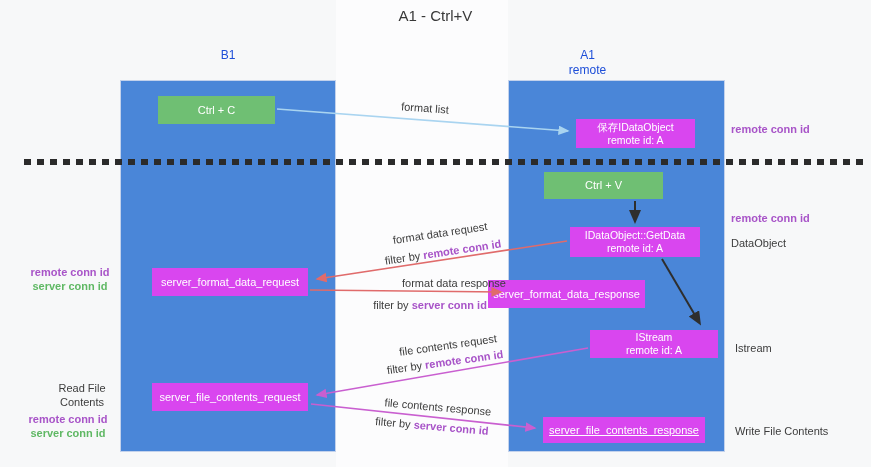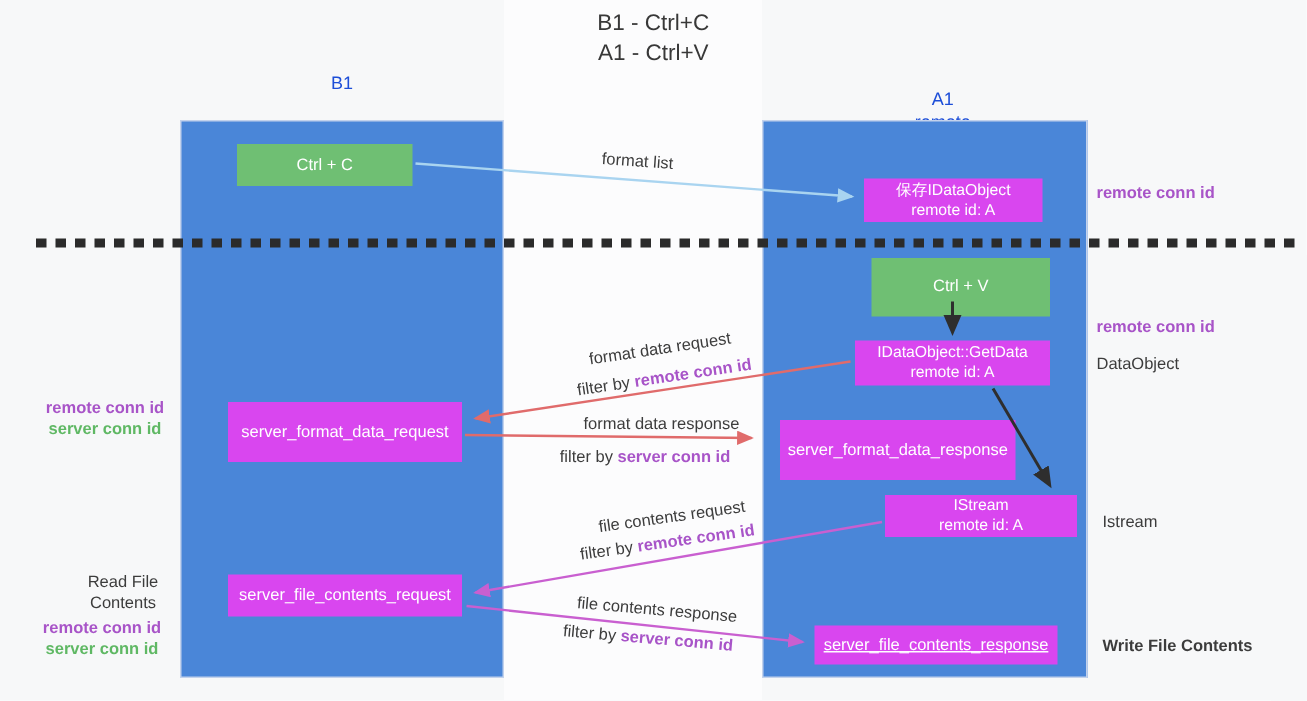--- a/index.html
+++ b/index.html
@@ -19,21 +19,21 @@
   }
   .title{
     position:absolute;left:0;top:6px;width:871px;
     text-align:center;font-size:15px;line-height:20px;color:#383838;
   }
   .col-header{
     position:absolute;top:48px;text-align:center;
     font-size:12px;line-height:15px;color:#1d4ed8;
   }
   .col-header.left{left:120px;width:216px;}
-  .col-header.right{left:520px;width:217px;margin-top:11px;}
+  .col-header.right{left:479px;width:217px;}
   .column{
     position:absolute;top:80px;height:372px;
     background:#4a86d8;border:1px solid #c3d2ec;box-sizing:border-box;
   }
   .column.left{left:120px;width:216px;}
   .column.right{left:508px;width:217px;}
   .node{
     position:absolute;display:flex;flex-direction:column;
     align-items:center;justify-content:center;
     color:#fff;font-size:11px;line-height:13px;text-align:center;
@@ -53,21 +53,20 @@
   svg.overlay{position:absolute;left:0;top:0;z-index:6;pointer-events:none;}
 </style>
 </head>
 <body>
 
 <div id="canvas">
 
   <div class="mid-band"></div>
 
   <div class="title">
-    <div>B1 - Ctrl+C</div>
     <div>A1 - Ctrl+V</div>
   </div>
 
   <div class="col-header left">
     <div>B1</div>
   </div>
   <div class="col-header right">
     <div>A1</div>
     <div>remote</div>
   </div>
@@ -77,34 +76,34 @@
 
   <div class="node green" style="left:158px;top:96px;width:117px;height:28px;">
     <div>Ctrl + C</div>
   </div>
 
   <div class="node orange" style="left:576px;top:119px;width:119px;height:29px;font-size:10.5px;">
     <div>保存IDataObject</div>
     <div>remote id: A</div>
   </div>
 
-  <div class="node green" style="left:581px;top:172px;width:119px;height:39px;">
+  <div class="node green" style="left:544px;top:172px;width:119px;height:27px;">
     <div>Ctrl + V</div>
   </div>
 
   <div class="node orange" style="left:570px;top:227px;width:130px;height:30px;font-size:10.5px;">
     <div>IDataObject::GetData</div>
     <div>remote id: A</div>
   </div>
 
-  <div class="node orange" style="left:152px;top:268px;width:156px;height:40px;">
+  <div class="node orange" style="left:152px;top:268px;width:156px;height:28px;">
     <div>server_format_data_request</div>
   </div>
 
-  <div class="node orange" style="left:520px;top:280px;width:157px;height:40px;">
+  <div class="node orange" style="left:488px;top:280px;width:157px;height:28px;">
     <div>server_format_data_response</div>
   </div>
 
   <div class="node orange" style="left:590px;top:330px;width:128px;height:28px;font-size:10.5px;">
     <div>IStream</div>
     <div>remote id: A</div>
   </div>
 
   <div class="node orange" style="left:152px;top:383px;width:156px;height:28px;">
     <div>server_file_contents_request</div>
@@ -147,40 +146,40 @@
     <line x1="311" y1="404" x2="535" y2="428" stroke="#c95fd0" stroke-width="1.6" marker-end="url(#mMag)"></line>
   </svg>
 
   <div class="lbl" style="left:425px;top:108px;transform:translate(-50%,-50%) rotate(4deg);">format list</div>
 
   <div class="lbl" style="left:440px;top:233px;transform:translate(-50%,-50%) rotate(-8.5deg);">format data request</div>
   <div class="lbl" style="left:443px;top:252px;transform:translate(-50%,-50%) rotate(-8.5deg);">
     <span class="plain">filter by </span><span class="purple key">remote conn id</span>
   </div>
 
-  <div class="lbl" style="left:441px;top:283px;">format data response</div>
+  <div class="lbl" style="left:454px;top:283px;">format data response</div>
   <div class="lbl" style="left:430px;top:305px;">
     <span class="plain">filter by </span><span class="purple key">server conn id</span>
   </div>
 
   <div class="lbl" style="left:448px;top:345px;transform:translate(-50%,-50%) rotate(-8deg);">file contents request</div>
   <div class="lbl" style="left:445px;top:362px;transform:translate(-50%,-50%) rotate(-8deg);">
     <span class="plain">filter by </span><span class="purple key">remote conn id</span>
   </div>
 
   <div class="lbl" style="left:438px;top:407px;transform:translate(-50%,-50%) rotate(5deg);">file contents response</div>
   <div class="lbl" style="left:432px;top:426px;transform:translate(-50%,-50%) rotate(5deg);">
     <span class="plain">filter by </span><span class="purple key">server conn id</span>
   </div>
 
   <div class="side-group purple" style="left:731px;top:122px;">remote conn id</div>
   <div class="side-group purple" style="left:731px;top:211px;">remote conn id</div>
   <div class="side-group" style="left:731px;top:236px;color:#3c3c3c;">DataObject</div>
   <div class="side-group" style="left:735px;top:341px;color:#3c3c3c;">Istream</div>
-  <div class="side-group" style="left:735px;top:424px;color:#3c3c3c;font-weight:bold;">Write File Contents</div>
+  <div class="side-group" style="left:735px;top:424px;color:#3c3c3c;">Write File Contents</div>
 
   <div class="side-group" style="left:22px;top:265px;width:96px;">
     <div class="purple">remote conn id</div>
     <div class="greentx">server conn id</div>
   </div>
 
   <div class="side-group" style="left:16px;top:381px;width:104px;">
     <div style="color:#3c3c3c;margin-left:28px;">Read File Contents</div>
     <div class="purple" style="margin-top:3px;">remote conn id</div>
     <div class="greentx">server conn id</div>

